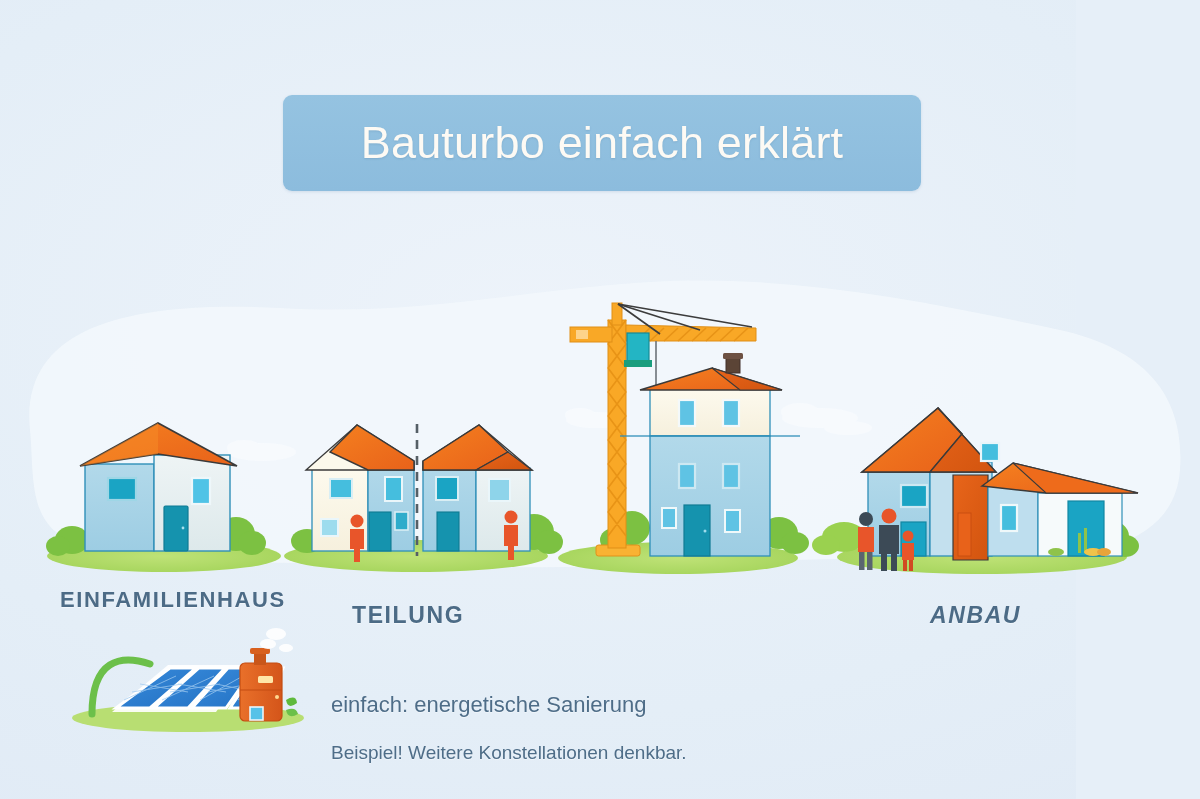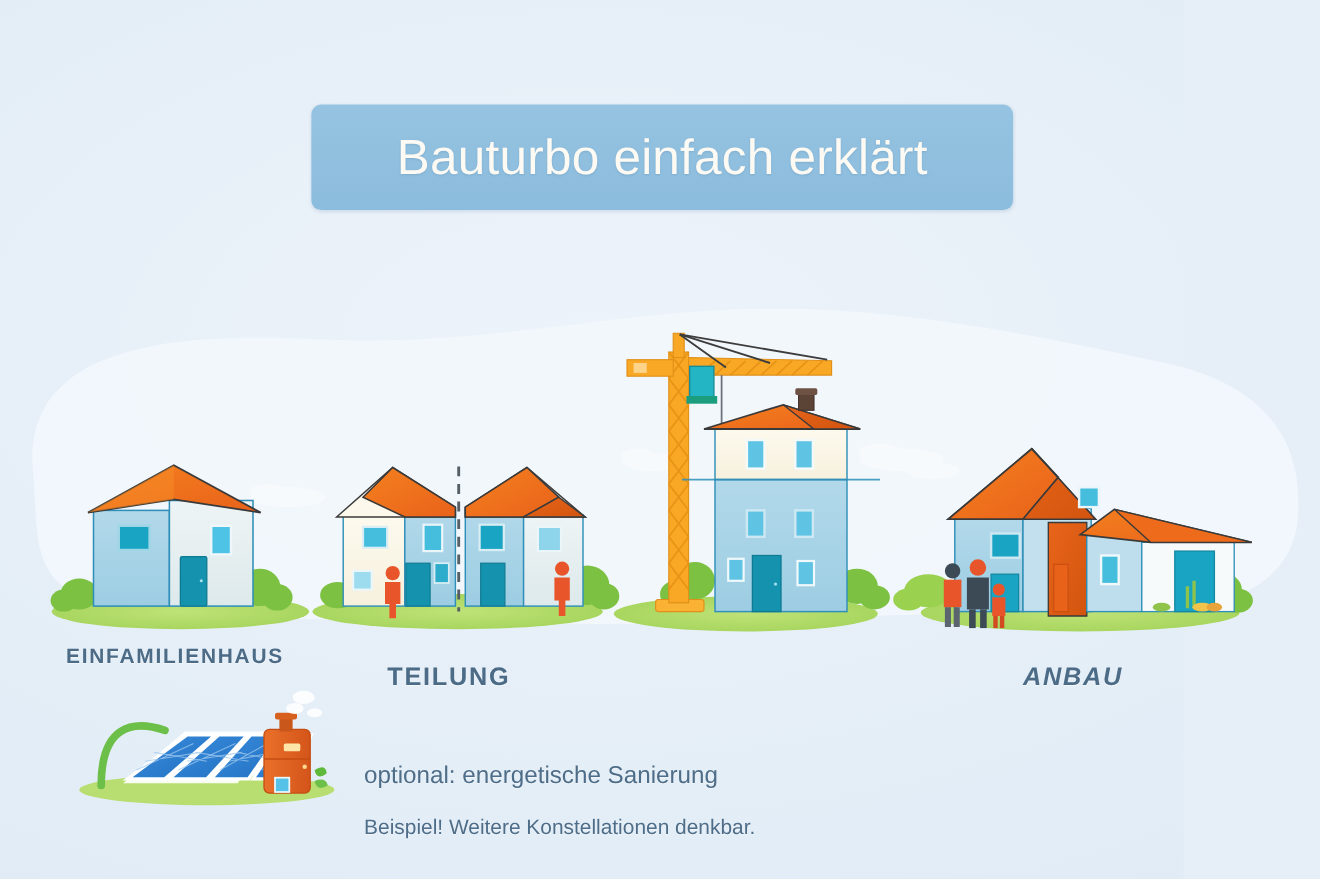--- a/index.html
+++ b/index.html
@@ -28,21 +28,21 @@
     font-weight:400; white-space:nowrap;
     text-shadow:0 1px 2px rgba(70,110,145,.22);
   }
 
   
   .slabel {
     position:absolute; color:#4c6b86; font-weight:700;
     letter-spacing:1.6px; white-space:nowrap;
     text-shadow:0 1px 1px rgba(255,255,255,.55);
   }
-  #lab0 { left:60px;  top:587px; font-size:19px; }
+  #lab0 { left:60px;  top:587px; font-size:22px; }
   #lab1 { left:352px; top:602px; font-size:23px;text-align:right; }
   #lab2 { left:562px; top:602px; font-size:23px; }
   #lab3 { left:930px; top:602px; font-size:23px;font-style:italic; }
 
   
   .capline {
     position:absolute; color:#4e6d88; white-space:nowrap;
     text-shadow:0 1px 1px rgba(255,255,255,.5);
   }
   #cap0 { left:331px; top:692px; font-size:22px; }
@@ -334,16 +334,16 @@
   </svg>
 
   <div class="banner">
     <div class="banner-text">Bauturbo einfach erklärt</div>
   </div>
 
   <div class="slabel" id="lab0">EINFAMILIENHAUS</div>
   <div class="slabel" id="lab1">TEILUNG</div>
   <div class="slabel" id="lab3">ANBAU</div>
 
-  <div class="capline" id="cap0">optional: energetische Sanierung</div>
+  <div class="capline" id="cap0">einfach: energetische Sanierung</div>
   <div class="capline" id="cap1">Beispiel! Weitere Konstellationen denkbar.</div>
 
 </div>
 
 </body></html>

